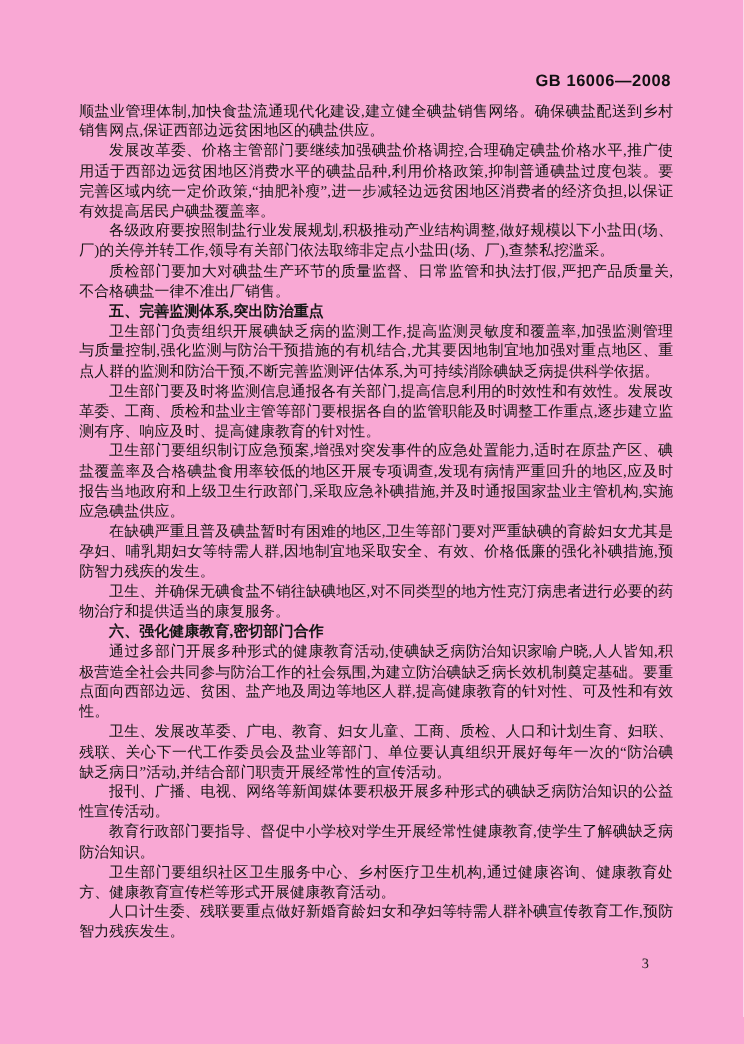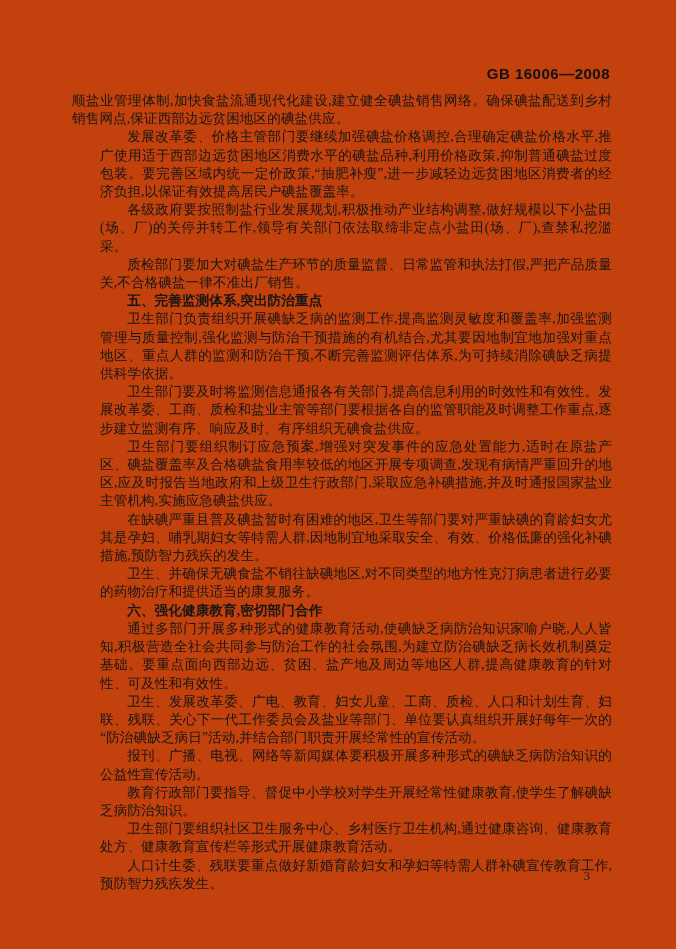--- a/index.html
+++ b/index.html
@@ -5,21 +5,21 @@
 <style>
   html, body {
     margin: 0;
     padding: 0;
     background: #ffffff;
   }
   .page {
     position: relative;
     width: 676px;
     height: 949px;
-    background: #c2410c;
+    background: #f9a8d4;
     color: #161616;
     font-family: "Liberation Serif", "DejaVu Serif", serif;
     overflow: hidden;
     box-sizing: border-box;
   }
   .header-code {
     position: absolute;
     top: 65px;
     right: 66px;
     font-family: "Liberation Sans", "DejaVu Sans", sans-serif;
@@ -37,21 +37,20 @@
     line-height: 18.2px;
     text-align: justify;
     letter-spacing: 0.1px;
   }
   .doc-body p {
     margin: 0;
   }
   .doc-body p.paragraph,
   .doc-body p.heading {
     text-indent: 2em;
-    margin-left: 28px;
   }
   .doc-body p.continuation {
     text-indent: 0;
   }
   .doc-body p.heading {
     font-weight: bold;
   }
   .page-number {
     position: absolute;
     top: 868px;
@@ -67,21 +66,21 @@
 <div class="page">
   <div class="header-code">GB 16006—2008</div>
 
   <div class="doc-body" id="doc-body">
       <p class="continuation">顺盐业管理体制,加快食盐流通现代化建设,建立健全碘盐销售网络。确保碘盐配送到乡村销售网点,保证西部边远贫困地区的碘盐供应。</p>
       <p class="paragraph">发展改革委、价格主管部门要继续加强碘盐价格调控,合理确定碘盐价格水平,推广使用适于西部边远贫困地区消费水平的碘盐品种,利用价格政策,抑制普通碘盐过度包装。要完善区域内统一定价政策,“抽肥补瘦”,进一步减轻边远贫困地区消费者的经济负担,以保证有效提高居民户碘盐覆盖率。</p>
       <p class="paragraph">各级政府要按照制盐行业发展规划,积极推动产业结构调整,做好规模以下小盐田(场、厂)的关停并转工作,领导有关部门依法取缔非定点小盐田(场、厂),查禁私挖滥采。</p>
       <p class="paragraph">质检部门要加大对碘盐生产环节的质量监督、日常监管和执法打假,严把产品质量关,不合格碘盐一律不准出厂销售。</p>
       <p class="heading">五、完善监测体系,突出防治重点</p>
       <p class="paragraph">卫生部门负责组织开展碘缺乏病的监测工作,提高监测灵敏度和覆盖率,加强监测管理与质量控制,强化监测与防治干预措施的有机结合,尤其要因地制宜地加强对重点地区、重点人群的监测和防治干预,不断完善监测评估体系,为可持续消除碘缺乏病提供科学依据。</p>
-      <p class="paragraph">卫生部门要及时将监测信息通报各有关部门,提高信息利用的时效性和有效性。发展改革委、工商、质检和盐业主管等部门要根据各自的监管职能及时调整工作重点,逐步建立监测有序、响应及时、有序组织无碘食盐供应。</p>
+      <p class="paragraph">卫生部门要及时将监测信息通报各有关部门,提高信息利用的时效性和有效性。发展改革委、工商、质检和盐业主管等部门要根据各自的监管职能及时调整工作重点,逐步建立监测有序、响应及时、提高健康教育的针对性。</p>
       <p class="paragraph">卫生部门要组织制订应急预案,增强对突发事件的应急处置能力,适时在原盐产区、碘盐覆盖率及合格碘盐食用率较低的地区开展专项调查,发现有病情严重回升的地区,应及时报告当地政府和上级卫生行政部门,采取应急补碘措施,并及时通报国家盐业主管机构,实施应急碘盐供应。</p>
       <p class="paragraph">在缺碘严重且普及碘盐暂时有困难的地区,卫生等部门要对严重缺碘的育龄妇女尤其是孕妇、哺乳期妇女等特需人群,因地制宜地采取安全、有效、价格低廉的强化补碘措施,预防智力残疾的发生。</p>
       <p class="paragraph">卫生、并确保无碘食盐不销往缺碘地区,对不同类型的地方性克汀病患者进行必要的药物治疗和提供适当的康复服务。</p>
       <p class="heading">六、强化健康教育,密切部门合作</p>
       <p class="paragraph">通过多部门开展多种形式的健康教育活动,使碘缺乏病防治知识家喻户晓,人人皆知,积极营造全社会共同参与防治工作的社会氛围,为建立防治碘缺乏病长效机制奠定基础。要重点面向西部边远、贫困、盐产地及周边等地区人群,提高健康教育的针对性、可及性和有效性。</p>
       <p class="paragraph">卫生、发展改革委、广电、教育、妇女儿童、工商、质检、人口和计划生育、妇联、残联、关心下一代工作委员会及盐业等部门、单位要认真组织开展好每年一次的“防治碘缺乏病日”活动,并结合部门职责开展经常性的宣传活动。</p>
       <p class="paragraph">报刊、广播、电视、网络等新闻媒体要积极开展多种形式的碘缺乏病防治知识的公益性宣传活动。</p>
       <p class="paragraph">教育行政部门要指导、督促中小学校对学生开展经常性健康教育,使学生了解碘缺乏病防治知识。</p>
       <p class="paragraph">卫生部门要组织社区卫生服务中心、乡村医疗卫生机构,通过健康咨询、健康教育处方、健康教育宣传栏等形式开展健康教育活动。</p>
       <p class="paragraph">人口计生委、残联要重点做好新婚育龄妇女和孕妇等特需人群补碘宣传教育工作,预防智力残疾发生。</p>

